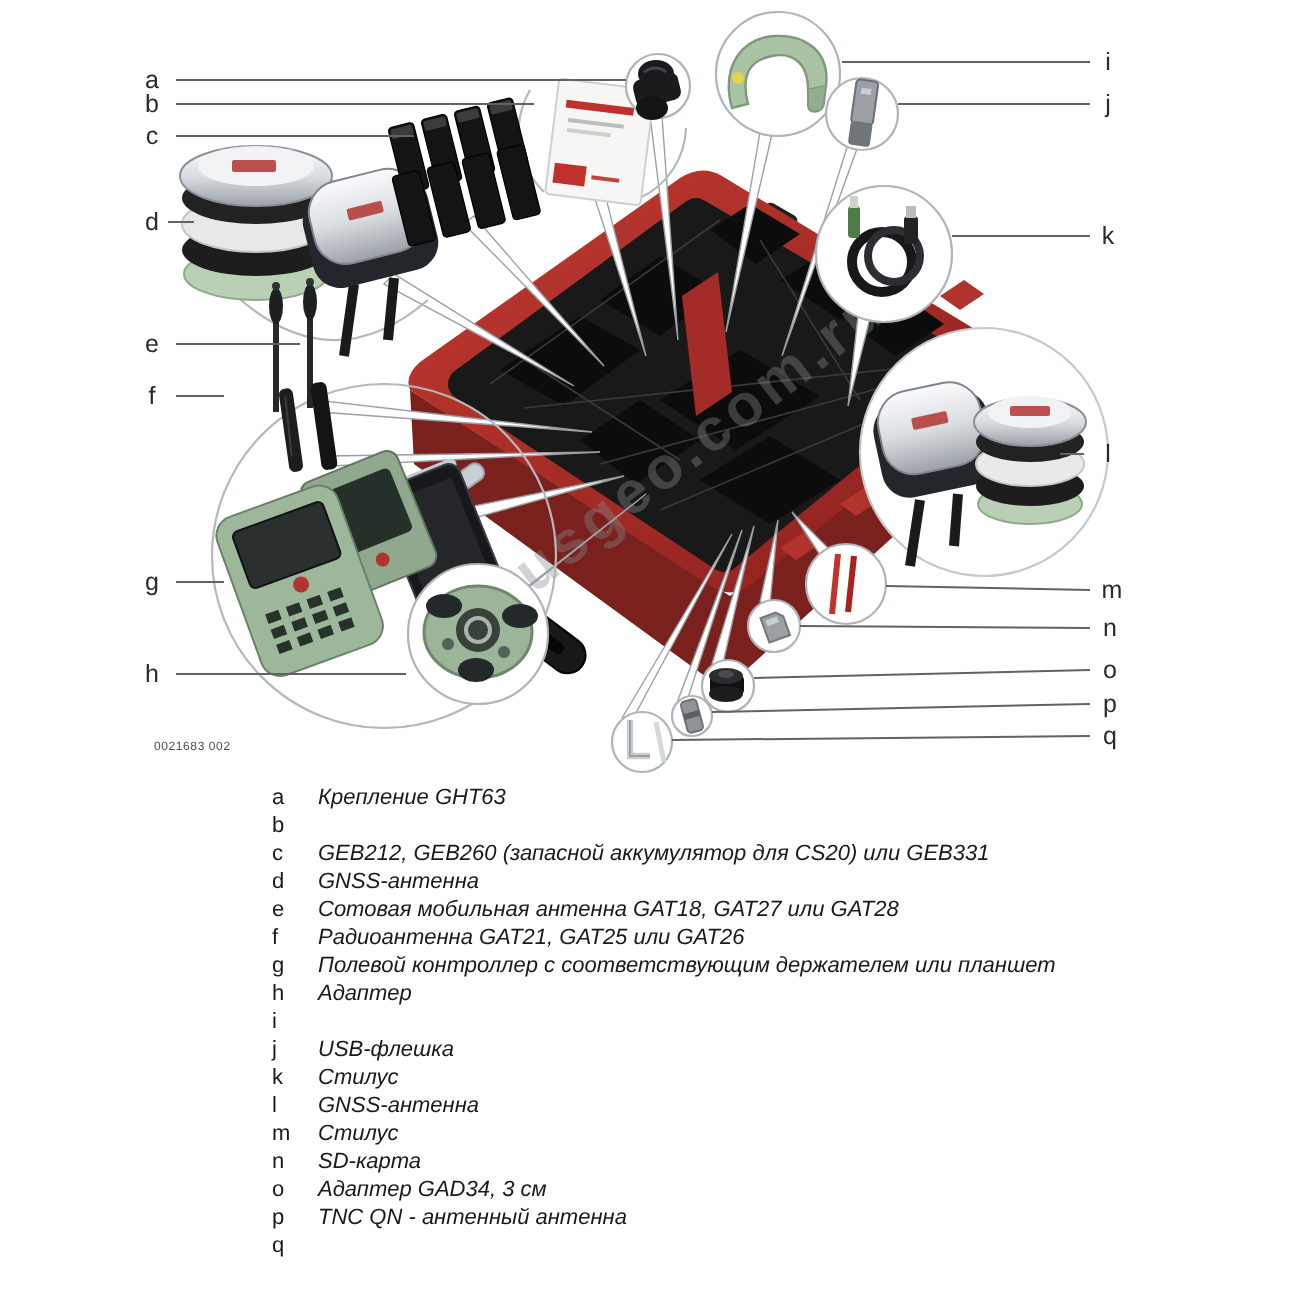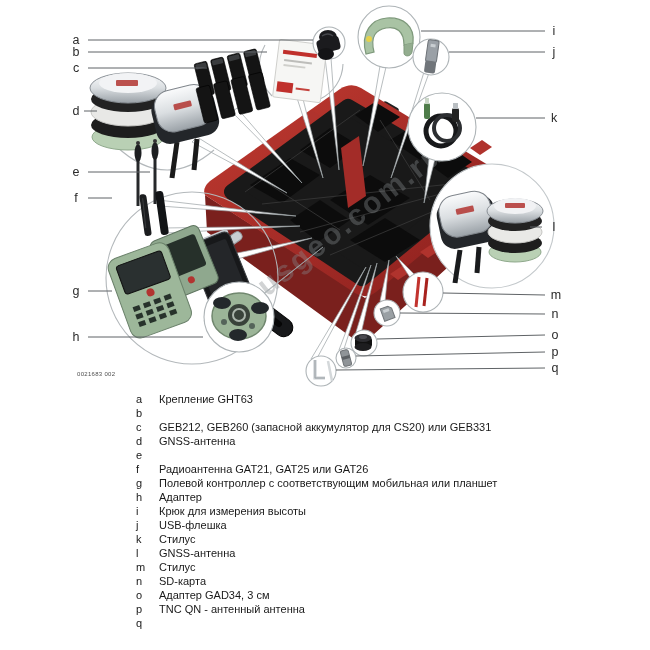--- a/index.html
+++ b/index.html
@@ -3,21 +3,21 @@
 <meta charset="utf-8">
 <style>
   html,body{margin:0;padding:0;background:#fff;}
   body{width:650px;height:650px;font-family:"Liberation Sans",sans-serif;}
   .page{position:relative;width:650px;height:650px;background:#fff;overflow:hidden;}
   .fig{position:absolute;top:0;left:0;}
   .fignum{position:absolute;left:77px;top:371px;font-size:6px;color:#4e4e4e;letter-spacing:.3px;}
   .legend{position:absolute;left:136px;top:392px;font-size:11px;line-height:14px;color:#191919;}
   .lrow{display:flex;align-items:flex-start;}
   .lkey{width:23px;flex:none;}
-  .ltxt{white-space:pre-line;max-width:445px;}
+  .ltxt{white-space:pre-line;max-width:445px;font-style:italic;}
   .cl{font-size:12.5px;fill:#2a2a2a;}
   .lline{stroke:#5f6366;stroke-width:1;}
   .taper{fill:#ffffff;stroke:#9aa0a3;stroke-width:.7;}
   .bal{fill:#ffffff;stroke:#aeb4b7;stroke-width:1.1;}
   .arc{fill:none;stroke:#b3b8bb;stroke-width:1.1;}
   .wm{font-size:30px;font-weight:bold;letter-spacing:2.5px;fill:rgba(133,139,142,.38);}
 </style>
 </head>
 <body>
 
@@ -354,36 +354,36 @@
     <div class="lrow">
         <span class="lkey">c</span>
         <span class="ltxt">GEB212, GEB260 (запасной аккумулятор для CS20) или GEB331</span>
       </div>
     <div class="lrow">
         <span class="lkey">d</span>
         <span class="ltxt">GNSS-антенна</span>
       </div>
     <div class="lrow">
         <span class="lkey">e</span>
+        <span class="ltxt">Сотовая мобильная антенна GAT18, GAT27 или GAT28</span>
       </div>
     <div class="lrow">
         <span class="lkey">f</span>
         <span class="ltxt">Радиоантенна GAT21, GAT25 или GAT26</span>
       </div>
     <div class="lrow">
         <span class="lkey">g</span>
-        <span class="ltxt">Полевой контроллер с соответствующим мобильная или планшет</span>
+        <span class="ltxt">Полевой контроллер с соответствующим держателем или планшет</span>
       </div>
     <div class="lrow">
         <span class="lkey">h</span>
         <span class="ltxt">Адаптер</span>
       </div>
     <div class="lrow">
         <span class="lkey">i</span>
-        <span class="ltxt">Крюк для измерения высоты</span>
       </div>
     <div class="lrow">
         <span class="lkey">j</span>
         <span class="ltxt">USB-флешка</span>
       </div>
     <div class="lrow">
         <span class="lkey">k</span>
         <span class="ltxt">Стилус</span>
       </div>
     <div class="lrow">

